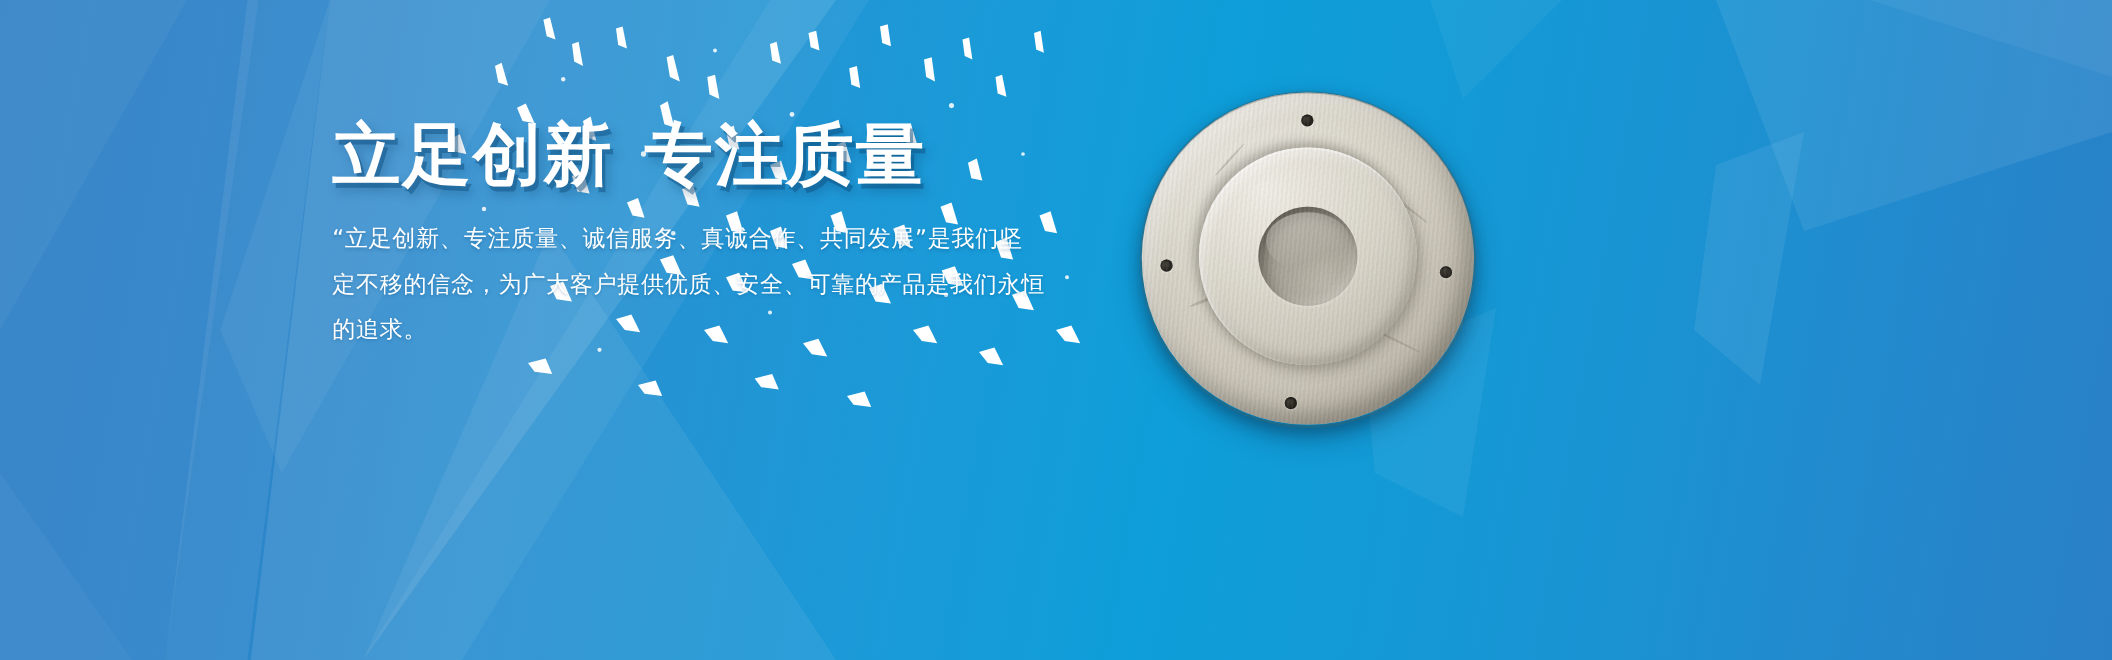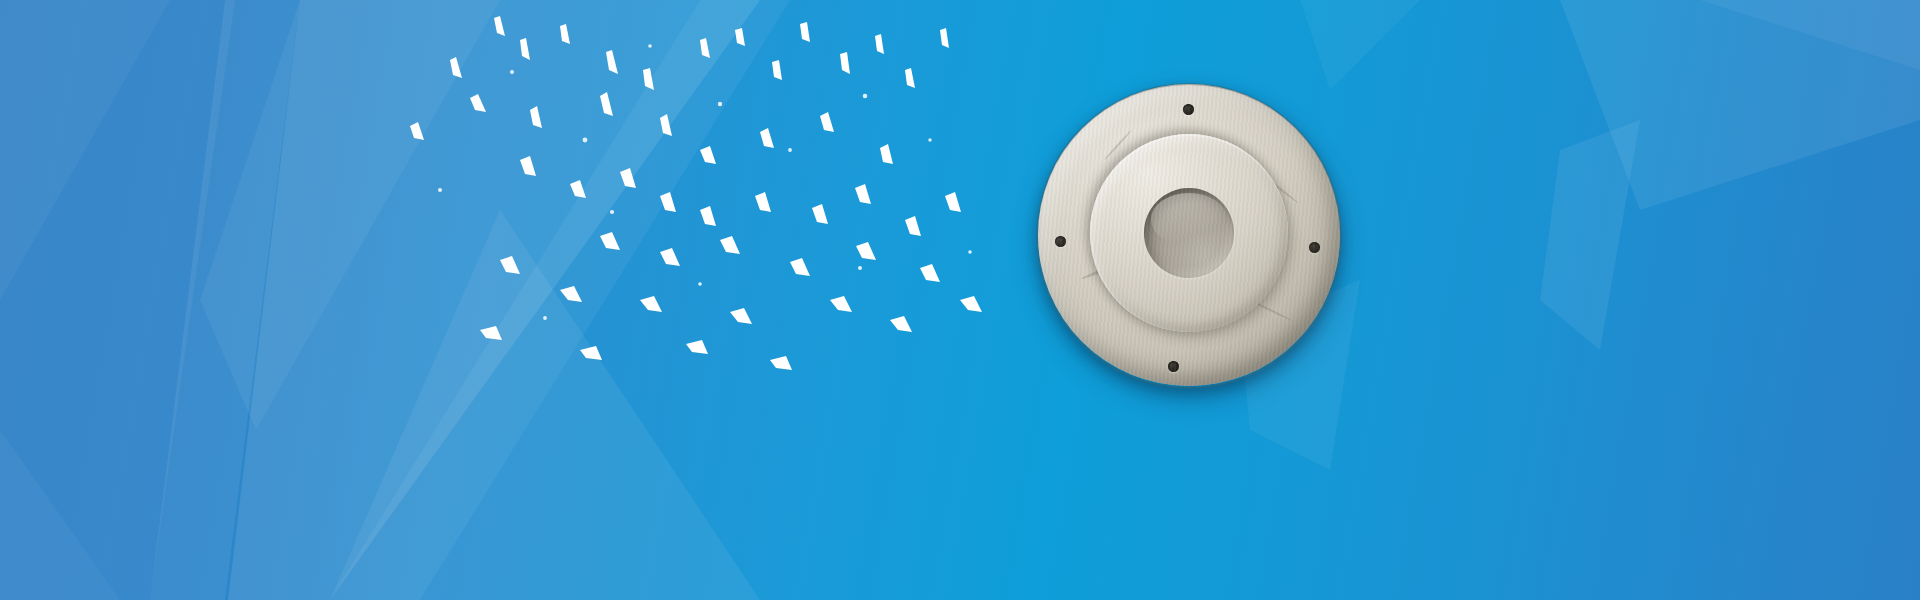--- a/index.html
+++ b/index.html
@@ -232,20 +232,29 @@
         <circle cx="440" cy="190" r="2"></circle>
         <circle cx="612" cy="212" r="2.1"></circle>
         <circle cx="700" cy="284" r="1.8"></circle>
         <circle cx="860" cy="268" r="2"></circle>
         <circle cx="545" cy="318" r="1.9"></circle>
         <circle cx="970" cy="252" r="1.8"></circle>
       </g>
     </svg>
   </div>
 
+  <div class="copy">
+    <h1 class="headline"><span>立足创新</span><span class="gap"></span><span>专注质量</span></h1>
+
+    <p class="subcopy">
+      <span class="line">“立足创新、专注质量、诚信服务、真诚合作、共同发展”是我们坚</span>
+      <span class="line">定不移的信念，为广大客户提供优质、安全、可靠的产品是我们永恒</span>
+      <span class="line">的追求。</span>
+    </p>
+  </div>
 
   <div class="product">
     <div class="flange-outer">
       <div class="scratch" style="left:14%;top:62%;width:34px;height:3px;transform:rotate(-22deg);"></div>
       <div class="scratch" style="left:72%;top:34%;width:48px;height:2px;transform:rotate(38deg);"></div>
       <div class="scratch" style="left:66%;top:74%;width:58px;height:2px;transform:rotate(26deg);"></div>
       <div class="scratch" style="left:20%;top:20%;width:40px;height:2px;transform:rotate(-48deg);"></div>
       <div class="flange-boss"></div>
       <div class="flange-bore"></div>
       <div class="bolt b-top"></div>

